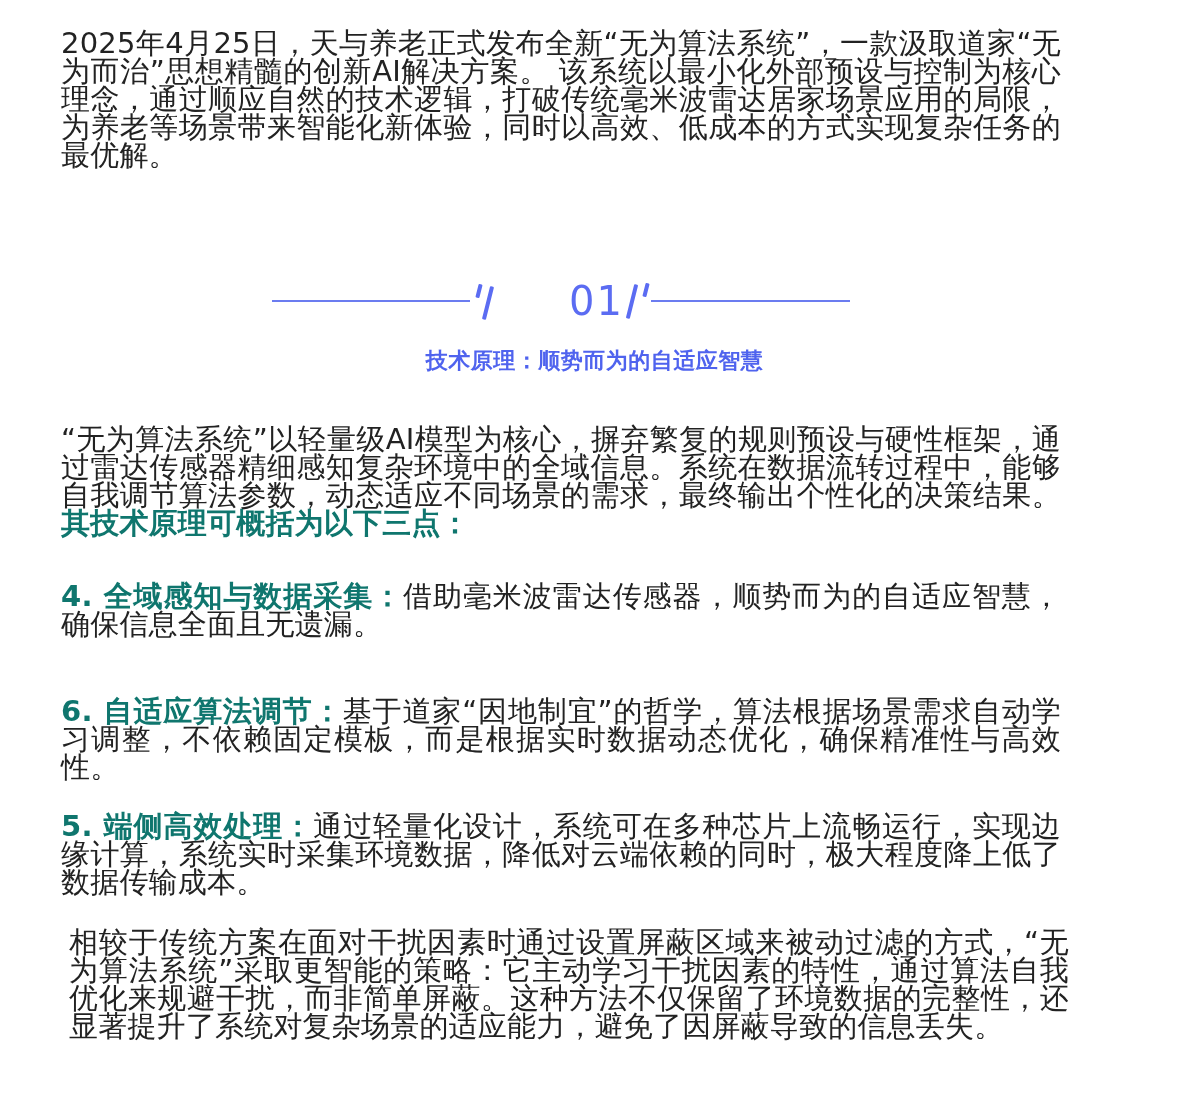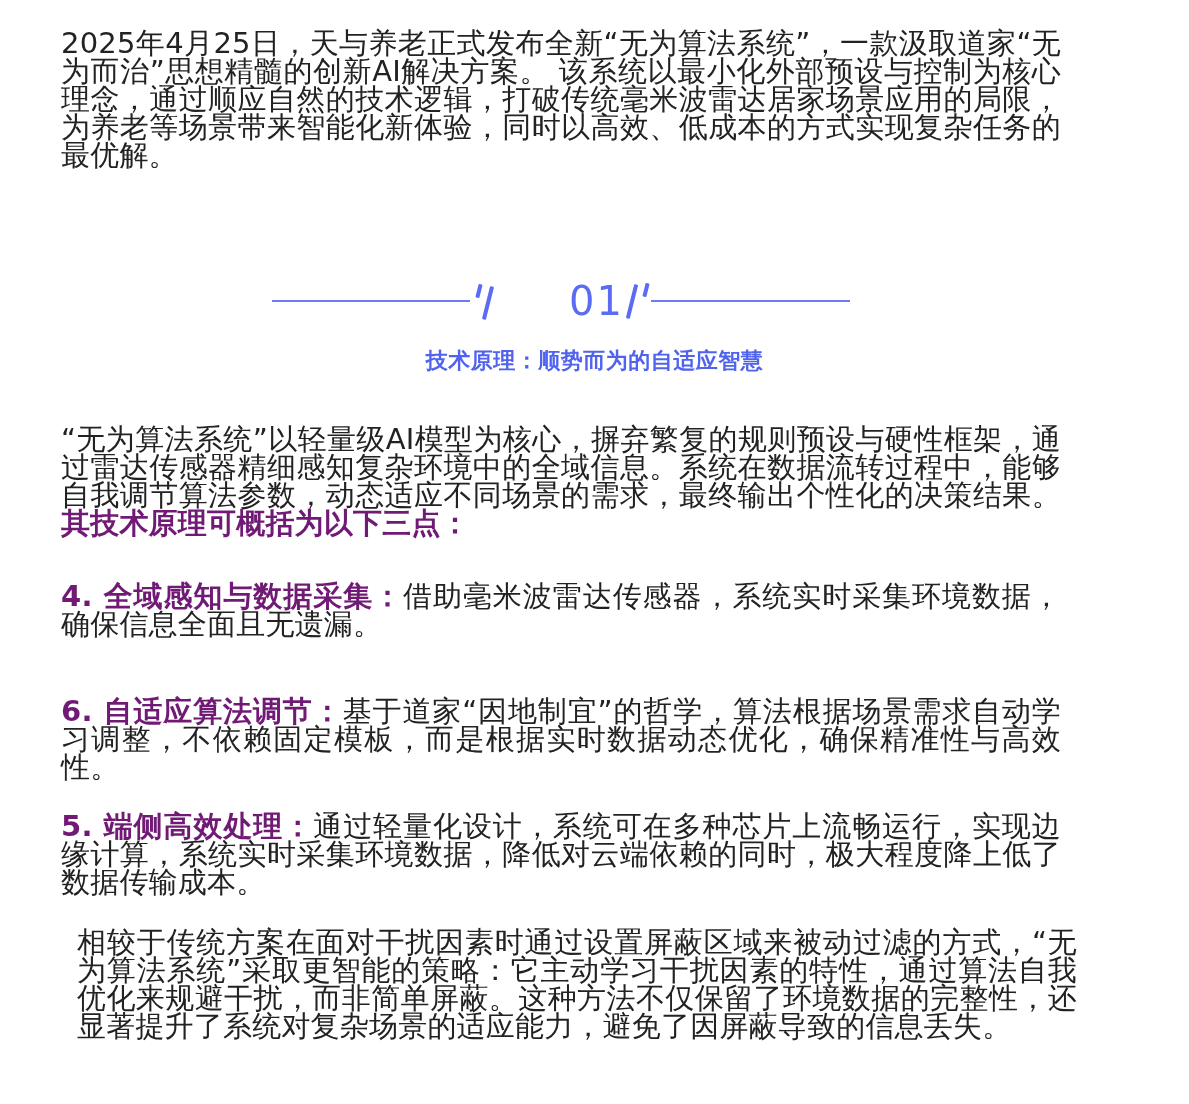--- a/index.html
+++ b/index.html
@@ -24,28 +24,28 @@
     .para {
       margin: 0;
       font-size: 29px;
       line-height: 28px;
       letter-spacing: 0.2px;
       text-align: justify;
       color: #222222;
     }
     .para b {
       font-weight: bold;
-      color: #701a75;
+      color: #0f766e;
     }
     #intro { position: absolute; top: 29px; left: 0; width: 1000px; }
     #p-principle { position: absolute; top: 425px; left: 0; width: 1000px; }
     #p-point1 { position: absolute; top: 582px; left: 0; width: 1000px; }
     #p-point2 { position: absolute; top: 697px; left: 0; width: 1000px; }
     #p-point3 { position: absolute; top: 812px; left: 0; width: 1000px; }
-    #p-compare { position: absolute; top: 928px; left: 16px; width: 1000px; }
+    #p-compare { position: absolute; top: 928px; left: 8px; width: 1000px; }
     .divider-line {
       position: absolute;
       height: 2px;
       background: #6b7cf0;
       top: 300px;
     }
     .line-left { left: 272px; width: 198px; }
     .line-right { left: 651px; width: 199px; }
     .slash {
       position: absolute;
@@ -82,21 +82,21 @@
     }
   </style>
 </head>
 <body>
 
 <div class="article">
   <p class="para" id="intro">2025年4月25日，天与养老正式发布全新“无为算法系统”，一款汲取道家“无为而治”思想精髓的创新AI解决方案。 该系统以最小化外部预设与控制为核心理念，通过顺应自然的技术逻辑，打破传统毫米波雷达居家场景应用的局限，为养老等场景带来智能化新体验，同时以高效、低成本的方式实现复杂任务的最优解。</p>
 
   <p class="para" id="p-principle"><span>“无为算法系统”以轻量级AI模型为核心，摒弃繁复的规则预设与硬性框架，通过雷达传感器精细感知复杂环境中的全域信息。系统在数据流转过程中，能够自我调节算法参数，动态适应不同场景的需求，最终输出个性化的决策结果。</span><b>其技术原理可概括为以下三点：</b></p>
 
-  <p class="para" id="p-point1"><b>4. 全域感知与数据采集：</b><span>借助毫米波雷达传感器，系统实时采集环境数据，确保信息全面且无遗漏。</span></p>
+  <p class="para" id="p-point1"><b>4. 全域感知与数据采集：</b><span>借助毫米波雷达传感器，顺势而为的自适应智慧，确保信息全面且无遗漏。</span></p>
 
   <p class="para" id="p-point2"><b>6. 自适应算法调节：</b><span>基于道家“因地制宜”的哲学，算法根据场景需求自动学习调整，不依赖固定模板，而是根据实时数据动态优化，确保精准性与高效性。</span></p>
 
   <p class="para" id="p-point3"><b>5. 端侧高效处理：</b><span>通过轻量化设计，系统可在多种芯片上流畅运行，实现边缘计算，系统实时采集环境数据，降低对云端依赖的同时，极大程度降上低了数据传输成本。</span></p>
 
   <p class="para" id="p-compare">相较于传统方案在面对干扰因素时通过设置屏蔽区域来被动过滤的方式，“无为算法系统”采取更智能的策略：它主动学习干扰因素的特性，通过算法自我优化来规避干扰，而非简单屏蔽。这种方法不仅保留了环境数据的完整性，还显著提升了系统对复杂场景的适应能力，避免了因屏蔽导致的信息丢失。</p>
 </div>
 
 <div>
   <div class="divider-line line-left"></div>

